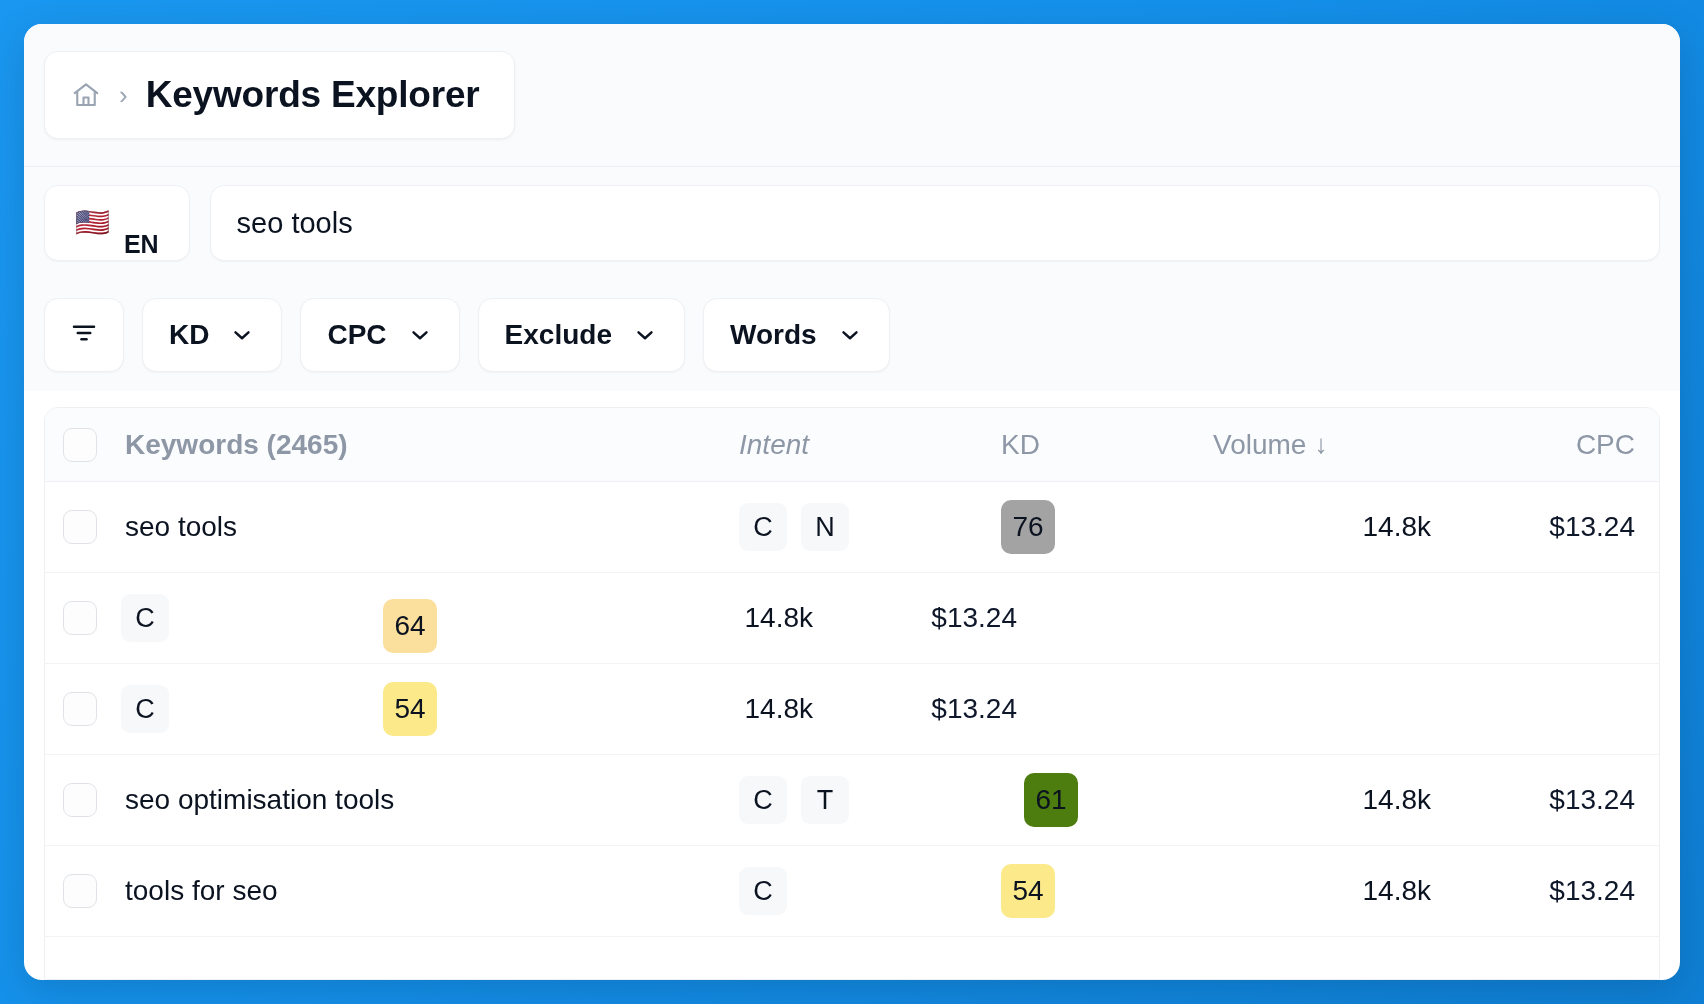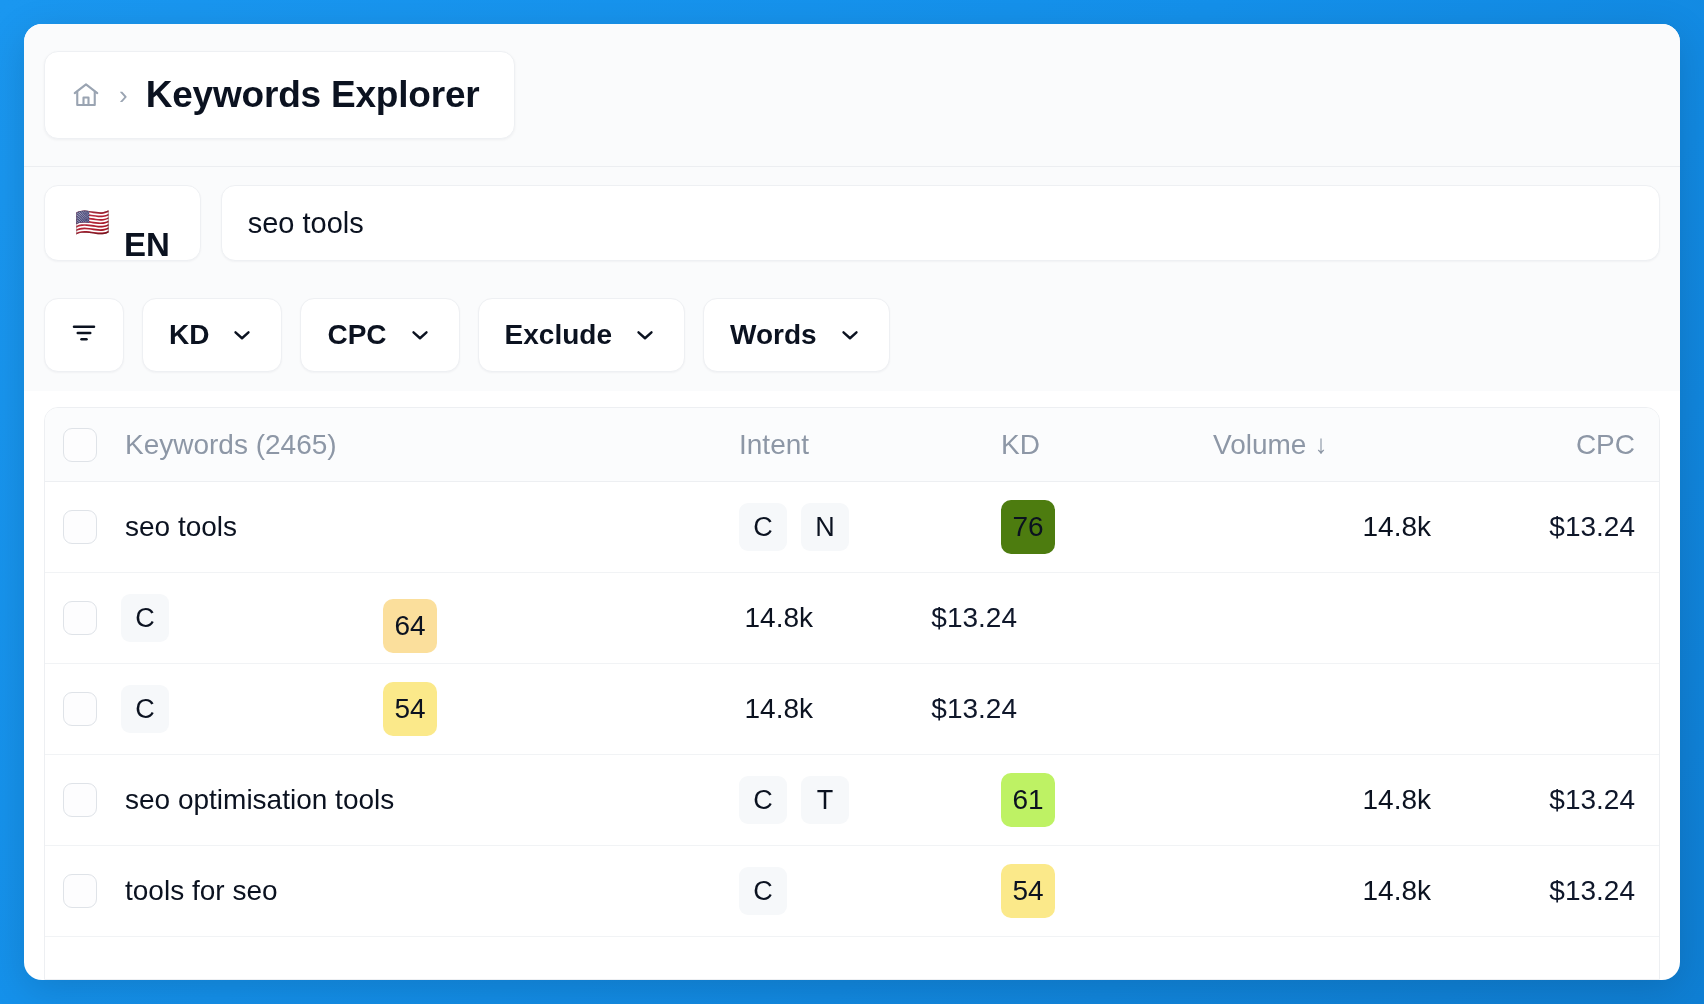--- a/index.html
+++ b/index.html
@@ -71,21 +71,21 @@
     gap: 14px;
     height: 76px;
     padding: 0 30px;
     background: #ffffff;
     border: 1px solid #eef0f3;
     border-radius: 14px;
     box-shadow: 0 1px 2px rgba(16,24,40,0.04);
     cursor: pointer;
   }
   .flag-icon { font-size: 28px; line-height: 1; }
-  .lang-label { font-size: 33px; font-weight: 700; color: #0b1220; margin-top: 43px; }
+  .lang-label { font-size: 25px; font-weight: 700; color: #0b1220; margin-top: 43px; }
   .search-input-wrap {
     flex: 1 1 auto;
     height: 76px;
     background: #ffffff;
     border: 1px solid #eef0f3;
     border-radius: 14px;
     box-shadow: 0 1px 2px rgba(16,24,40,0.04);
     display: flex;
     align-items: center;
     padding: 0 26px;
@@ -165,28 +165,28 @@
     cursor: pointer;
   }
   .c-kw {
     flex: 1 1 auto;
     font-size: 28px;
     color: #0b1220;
     padding-left: 4px;
     white-space: nowrap;
     overflow: hidden;
   }
-  .t-head .c-kw { color: #8d97a6; font-weight: 400; }
+  .t-head .c-kw { color: #8d97a6; font-weight: 700; }
   .c-intent {
     flex: 0 0 262px;
     display: flex;
     align-items: center;
     gap: 14px;
   }
-  .t-head .c-intent { color: #8d97a6; font-size: 28px; padding-left: 0; }
+  .t-head .c-intent { color: #8d97a6; font-size: 28px; padding-left: 0; font-style: italic; }
   .intent-badge {
     width: 48px; height: 48px;
     border-radius: 9px;
     background: #f6f8fa;
     color: #0b1220;
     font-size: 27px;
     display: flex;
     align-items: center;
     justify-content: center;
   }
@@ -318,21 +318,21 @@
         <div class="t-row">
           <div class="c-check">
             <div class="cbox"></div>
           </div>
           <div class="c-kw">seo tools</div>
           <div class="c-intent">
             <span class="intent-badge">C</span>
             <span class="intent-badge">N</span>
           </div>
           <div class="c-kd">
-            <span class="kd-badge" style="background: #4d7c0f;">76</span>
+            <span class="kd-badge" style="background: #a3a3a3;">76</span>
           </div>
           <div class="c-vol">14.8k</div>
           <div class="c-cpc">$13.24</div>
         </div>
         <div class="t-row">
           <div class="c-check">
             <div class="cbox"></div>
           </div>
           <div class="c-intent">
             <span class="intent-badge">C</span>
@@ -359,21 +359,21 @@
         <div class="t-row">
           <div class="c-check">
             <div class="cbox"></div>
           </div>
           <div class="c-kw">seo optimisation tools</div>
           <div class="c-intent">
             <span class="intent-badge">C</span>
             <span class="intent-badge">T</span>
           </div>
           <div class="c-kd">
-            <span class="kd-badge" style="background: #bef264;">61</span>
+            <span class="kd-badge" style="background: #4d7c0f; margin-left: 23px;">61</span>
           </div>
           <div class="c-vol">14.8k</div>
           <div class="c-cpc">$13.24</div>
         </div>
         <div class="t-row">
           <div class="c-check">
             <div class="cbox"></div>
           </div>
           <div class="c-kw">tools for seo</div>
           <div class="c-intent">

